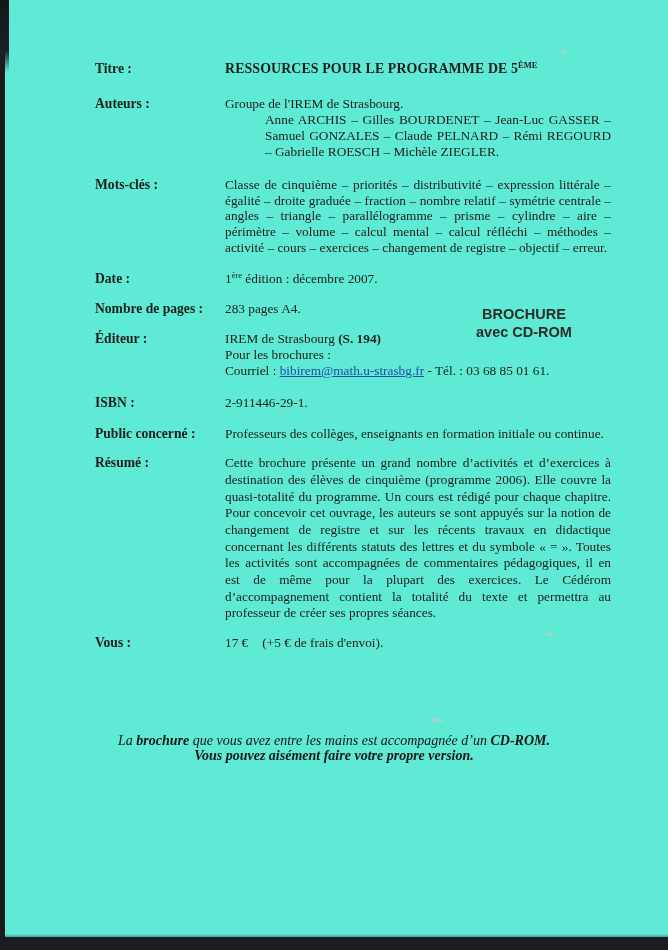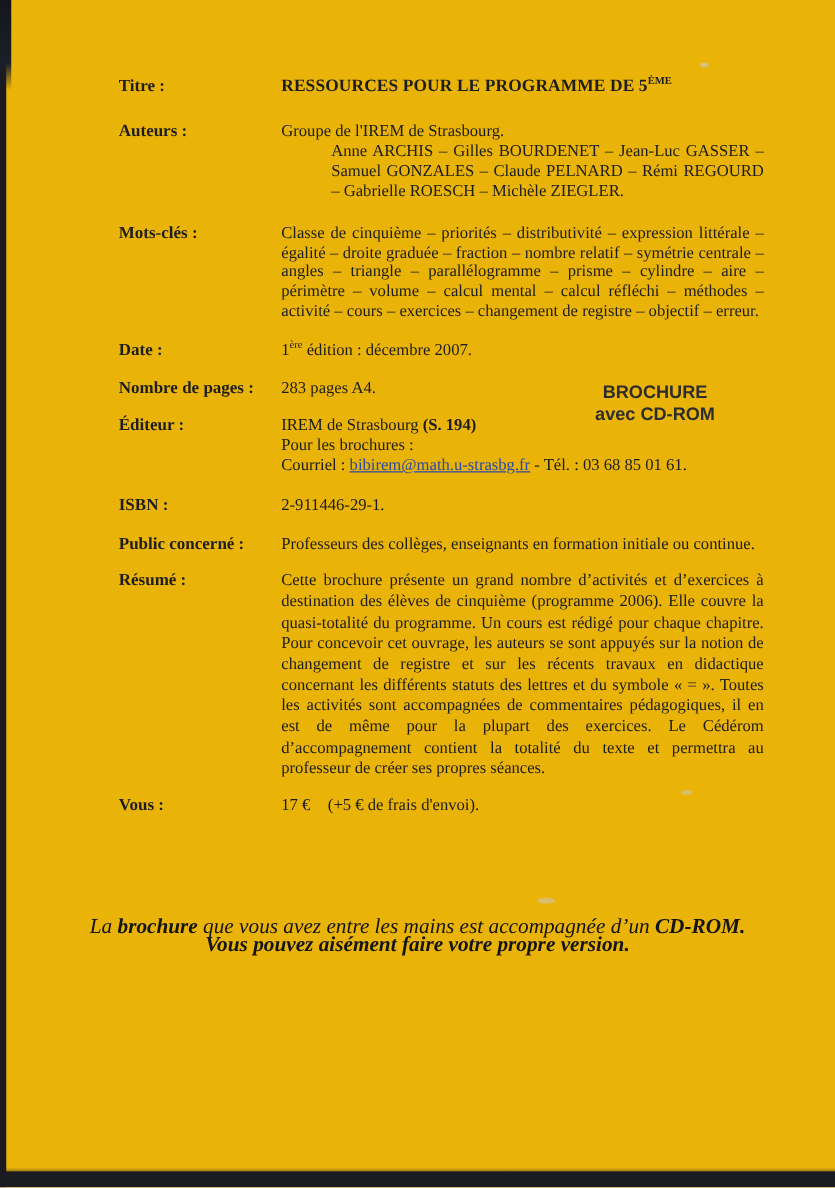--- a/index.html
+++ b/index.html
@@ -4,21 +4,21 @@
 <style>
   html, body {
     margin: 0;
     padding: 0;
     background: #e8e8e8;
   }
   .page {
     position: relative;
     width: 668px;
     height: 950px;
-    background: #eab308;
+    background: #5eead4;
     overflow: hidden;
     font-family: "Liberation Serif", serif;
     color: #1d1d1d;
   }
   
   .edge-left {
     position: absolute;
     left: 0; top: 0;
     width: 5px; height: 950px;
     background: #181a20;
@@ -127,21 +127,21 @@
     line-height: 17.5px;
     color: #2d2d2d;
   }
   .footer {
     position: absolute;
     left: 0;
     top: 733px;
     width: 668px;
     text-align: center;
     font-style: italic;
-    font-size: 17px;
+    font-size: 14px;
     line-height: 15px;
     color: #141414;
   }
 </style>
 </head>
 <body>
 
 <div class="page">
   <div class="edge-left"></div>
   <div class="edge-corner"></div>

